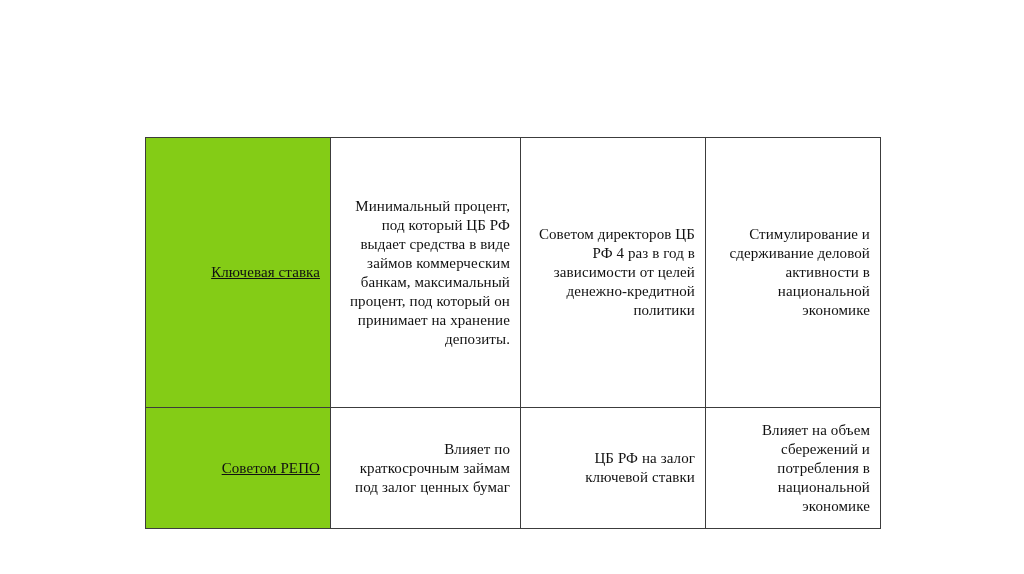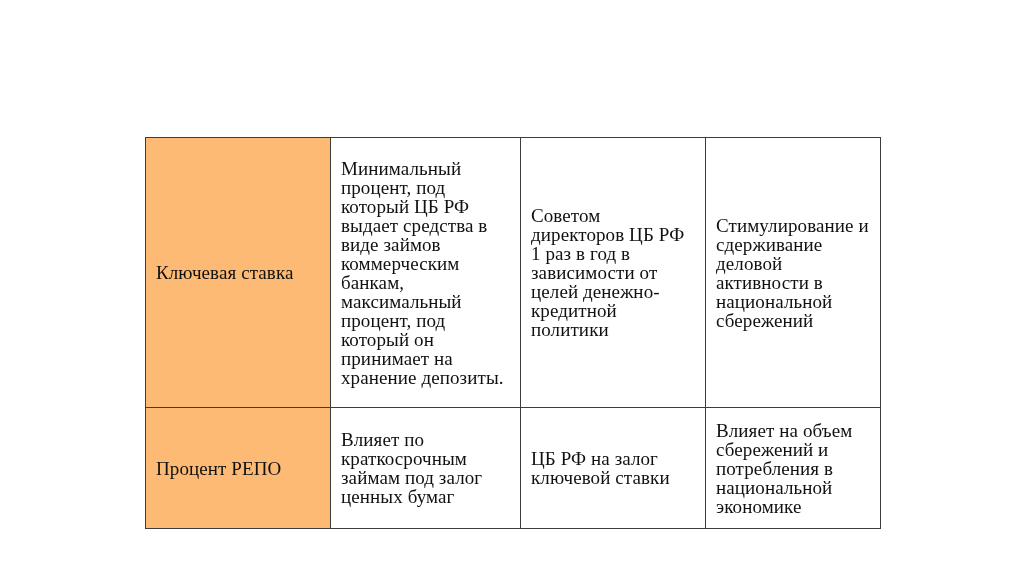--- a/index.html
+++ b/index.html
@@ -23,52 +23,53 @@
   table.rates {
     position: absolute;
     left: 145px;
     top: 137px;
     width: 735px;
     border-collapse: collapse;
     table-layout: fixed;
   }
   table.rates td {
     border: 1px solid #3c3c3c;
-    text-align: left;
+    text-align: right;
     vertical-align: middle;
     padding: 4px 10px;
-    font-size: 19px;
+    font-size: 15px;
     line-height: 19px;
     letter-spacing: 0.1px;
   }
   tr.row-key td { height: 261px; }
   tr.row-repo td { height: 112px; }
   td.head-cell {
-    background: #fdba74;
+    background: #84cc16;
+    text-decoration: underline;
   }
 </style>
 </head>
 <body>
 
 <div class="slide">
   <table class="rates">
     <colgroup>
       <col style="width:185px">
       <col style="width:190px">
       <col style="width:185px">
       <col style="width:175px">
     </colgroup>
     <tbody>
         <tr class="row-key">
       <td class="head-cell">Ключевая ставка</td>
       <td>Минимальный процент, под который ЦБ РФ выдает средства в виде займов коммерческим банкам, максимальный процент, под который он принимает на хранение депозиты.</td>
-      <td>Советом директоров ЦБ РФ 1 раз в год в зависимости от целей денежно-кредитной политики</td>
-      <td>Стимулирование и сдерживание деловой активности в национальной сбережений</td>
+      <td>Советом директоров ЦБ РФ 4 раз в год в зависимости от целей денежно-кредитной политики</td>
+      <td>Стимулирование и сдерживание деловой активности в национальной экономике</td>
     </tr>
     <tr class="row-repo">
-      <td class="head-cell">Процент РЕПО</td>
+      <td class="head-cell">Советом РЕПО</td>
       <td>Влияет по краткосрочным займам под залог ценных бумаг</td>
       <td>ЦБ РФ на залог ключевой ставки</td>
       <td>Влияет на объем сбережений и потребления в национальной экономике</td>
     </tr>
   </tbody>
     </table>
 </div>
 
 </body></html>

